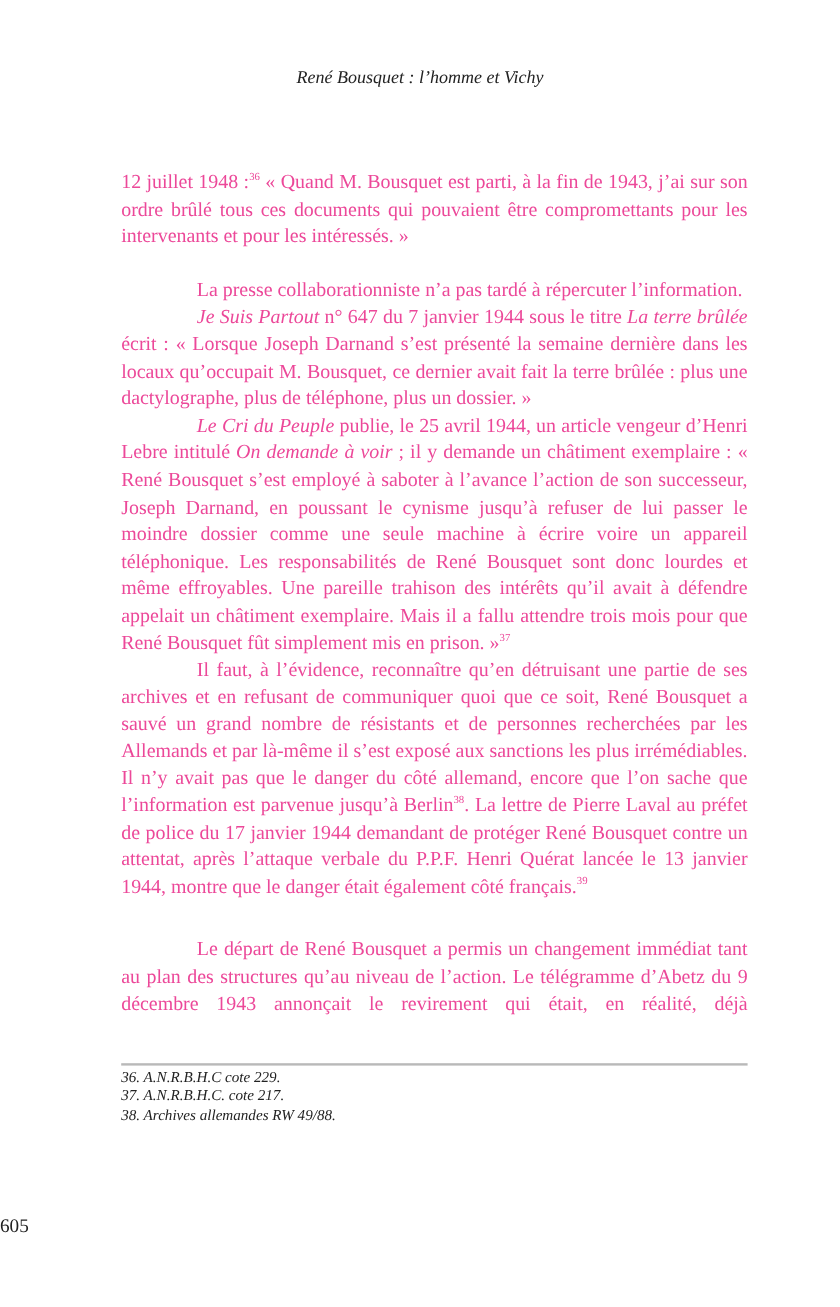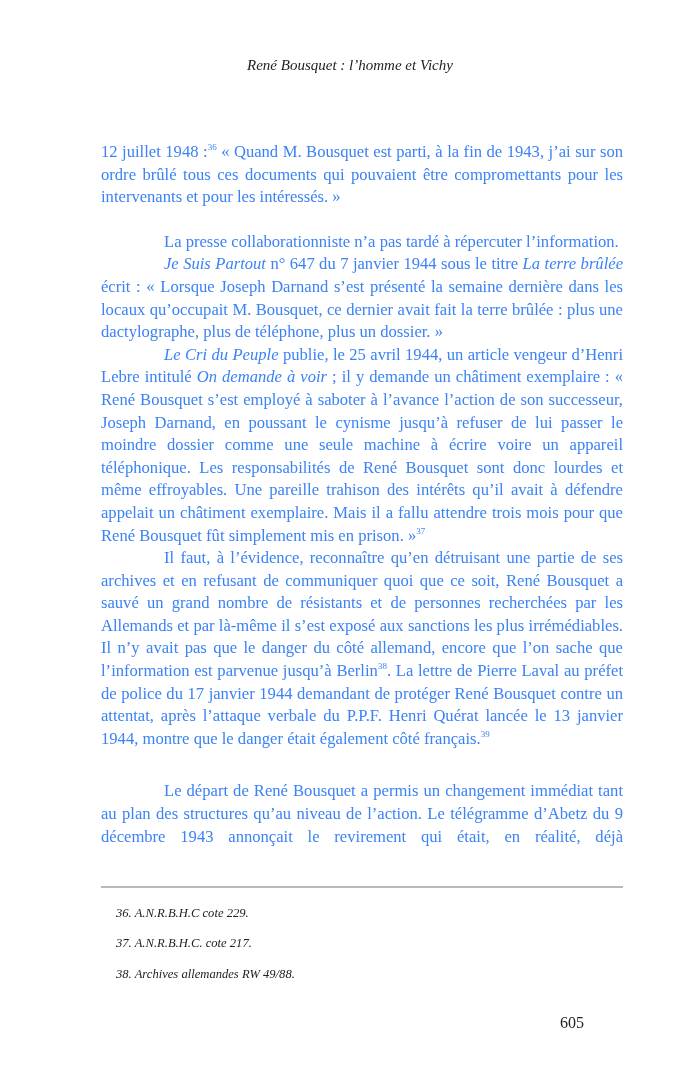--- a/index.html
+++ b/index.html
@@ -4,40 +4,40 @@
 <style>
   html, body { margin: 0; padding: 0; background: #ffffff; }
   body { width: 700px; height: 1089px; position: relative; overflow: hidden; }
   .page { position: absolute; left: 0; top: 0; width: 700px; height: 1089px; background: #fff; color: #1c1c1c; }
   .running-head {
     position: absolute; top: 57px; left: 0; width: 700px; text-align: center;
     font-family: "Liberation Serif", serif; font-style: italic; font-size: 15px; color: #222;
   }
   .body {
     position: absolute; left: 101px; top: 141px; width: 522px;
-    font-family: "Liberation Serif", serif; font-size: 16.6px; line-height: 22.6px; color: #3b82f6;
+    font-family: "Liberation Serif", serif; font-size: 16.6px; line-height: 22.6px; color: #ec4899;
     text-align: justify;
   }
   .body p { margin: 0; }
   .body p.indent { text-indent: 63px; }
   .body p.gap { margin-top: 22px; }
   .body p.gap2 { margin-top: 30px; font-family: Liberation Serif, serif; }
   .last-line-justify { text-align-last: justify; }
   sup { font-size: 9px; line-height: 0; vertical-align: 7px; }
   em { font-style: italic; }
   .rule {
     position: absolute; left: 101px; top: 886px; width: 522px; height: 2px; background: #b9b9b9;
   }
   .footnotes {
     position: absolute; left: 101px; top: 891px; width: 522px;
     font-family: "Liberation Serif", serif; font-style: italic; font-size: 12.6px; line-height: 15.4px; color: #222;
   }
-  .footnotes div { margin: 15px; }
+  .footnotes div { margin: 0; }
   .folio {
-    position: absolute; top: 1014px; left: 0; width: 584px; text-align: right;
+    position: absolute; top: 1014px; left: 0; width: 584px; text-align: left;
     font-family: "Liberation Serif", serif; font-size: 16px; color: #222;
   }
 </style>
 </head>
 <body>
 
 <div class="page">
   <div class="running-head">René Bousquet : l’homme et Vichy</div>
 
   <div class="body">

